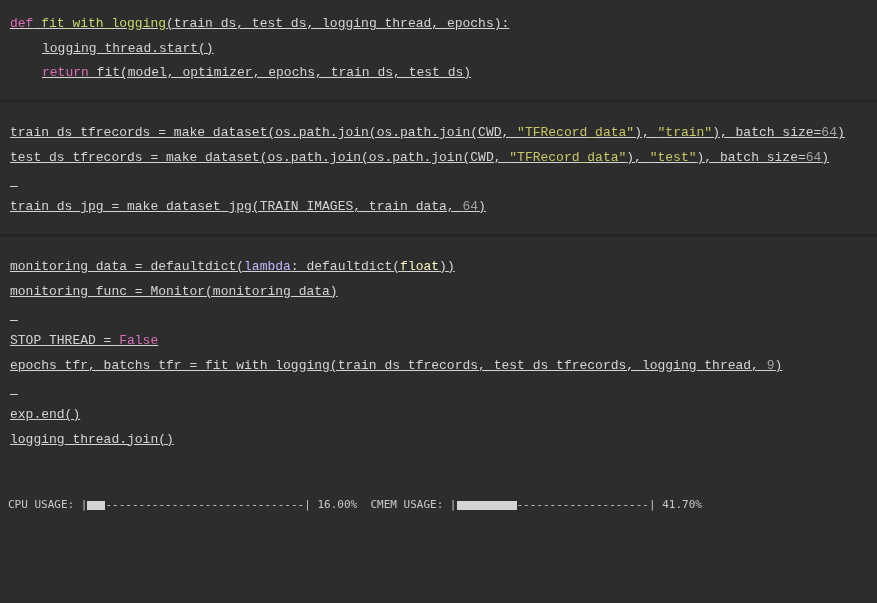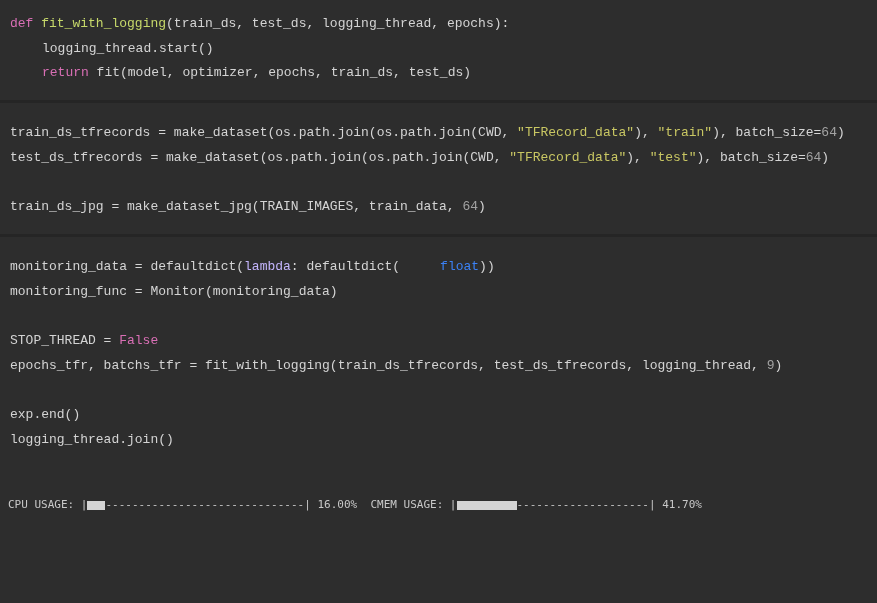--- a/index.html
+++ b/index.html
@@ -8,34 +8,35 @@
     font-family: "Consolas", "Monaco", "Courier New", monospace;
     font-size: 13px;
     line-height: 1.9;
     color: #d4d4d4;
     width: 877px;
     height: 603px;
     overflow: hidden;
   }
   .code-block {
     padding: 12px 10px 8px 10px;
+    text-decoration: underline;
   }
   .indented { padding-left: 32px; }
   .cell-sep {
     border-top: 3px solid #252525;
     margin: 6px 0;
   }
   .kw-def { color: #d96fb5; }
   .kw-return { color: #d96fb5; }
   .kw-lambda { color: #c4b5fd; }
   .fn-name { color: #c7d96a; }
   .string { color: #c9c763; }
   .number { color: #a3a3a3; }
   .bool { color: #d96fb5; }
-  .type { color: #3b82f6; margin-left: 40px; }
+  .type { color: #fef9c3; }
   .plain { color: #d4d4d4; }
   .line { white-space: pre; }
   .footer {
     padding: 6px 8px 4px 8px;
     font-size: 11px;
     line-height: 1.4;
     color: #c8c8c8;
     font-family: "Consolas", "Monaco", monospace;
     white-space: pre;
   }

